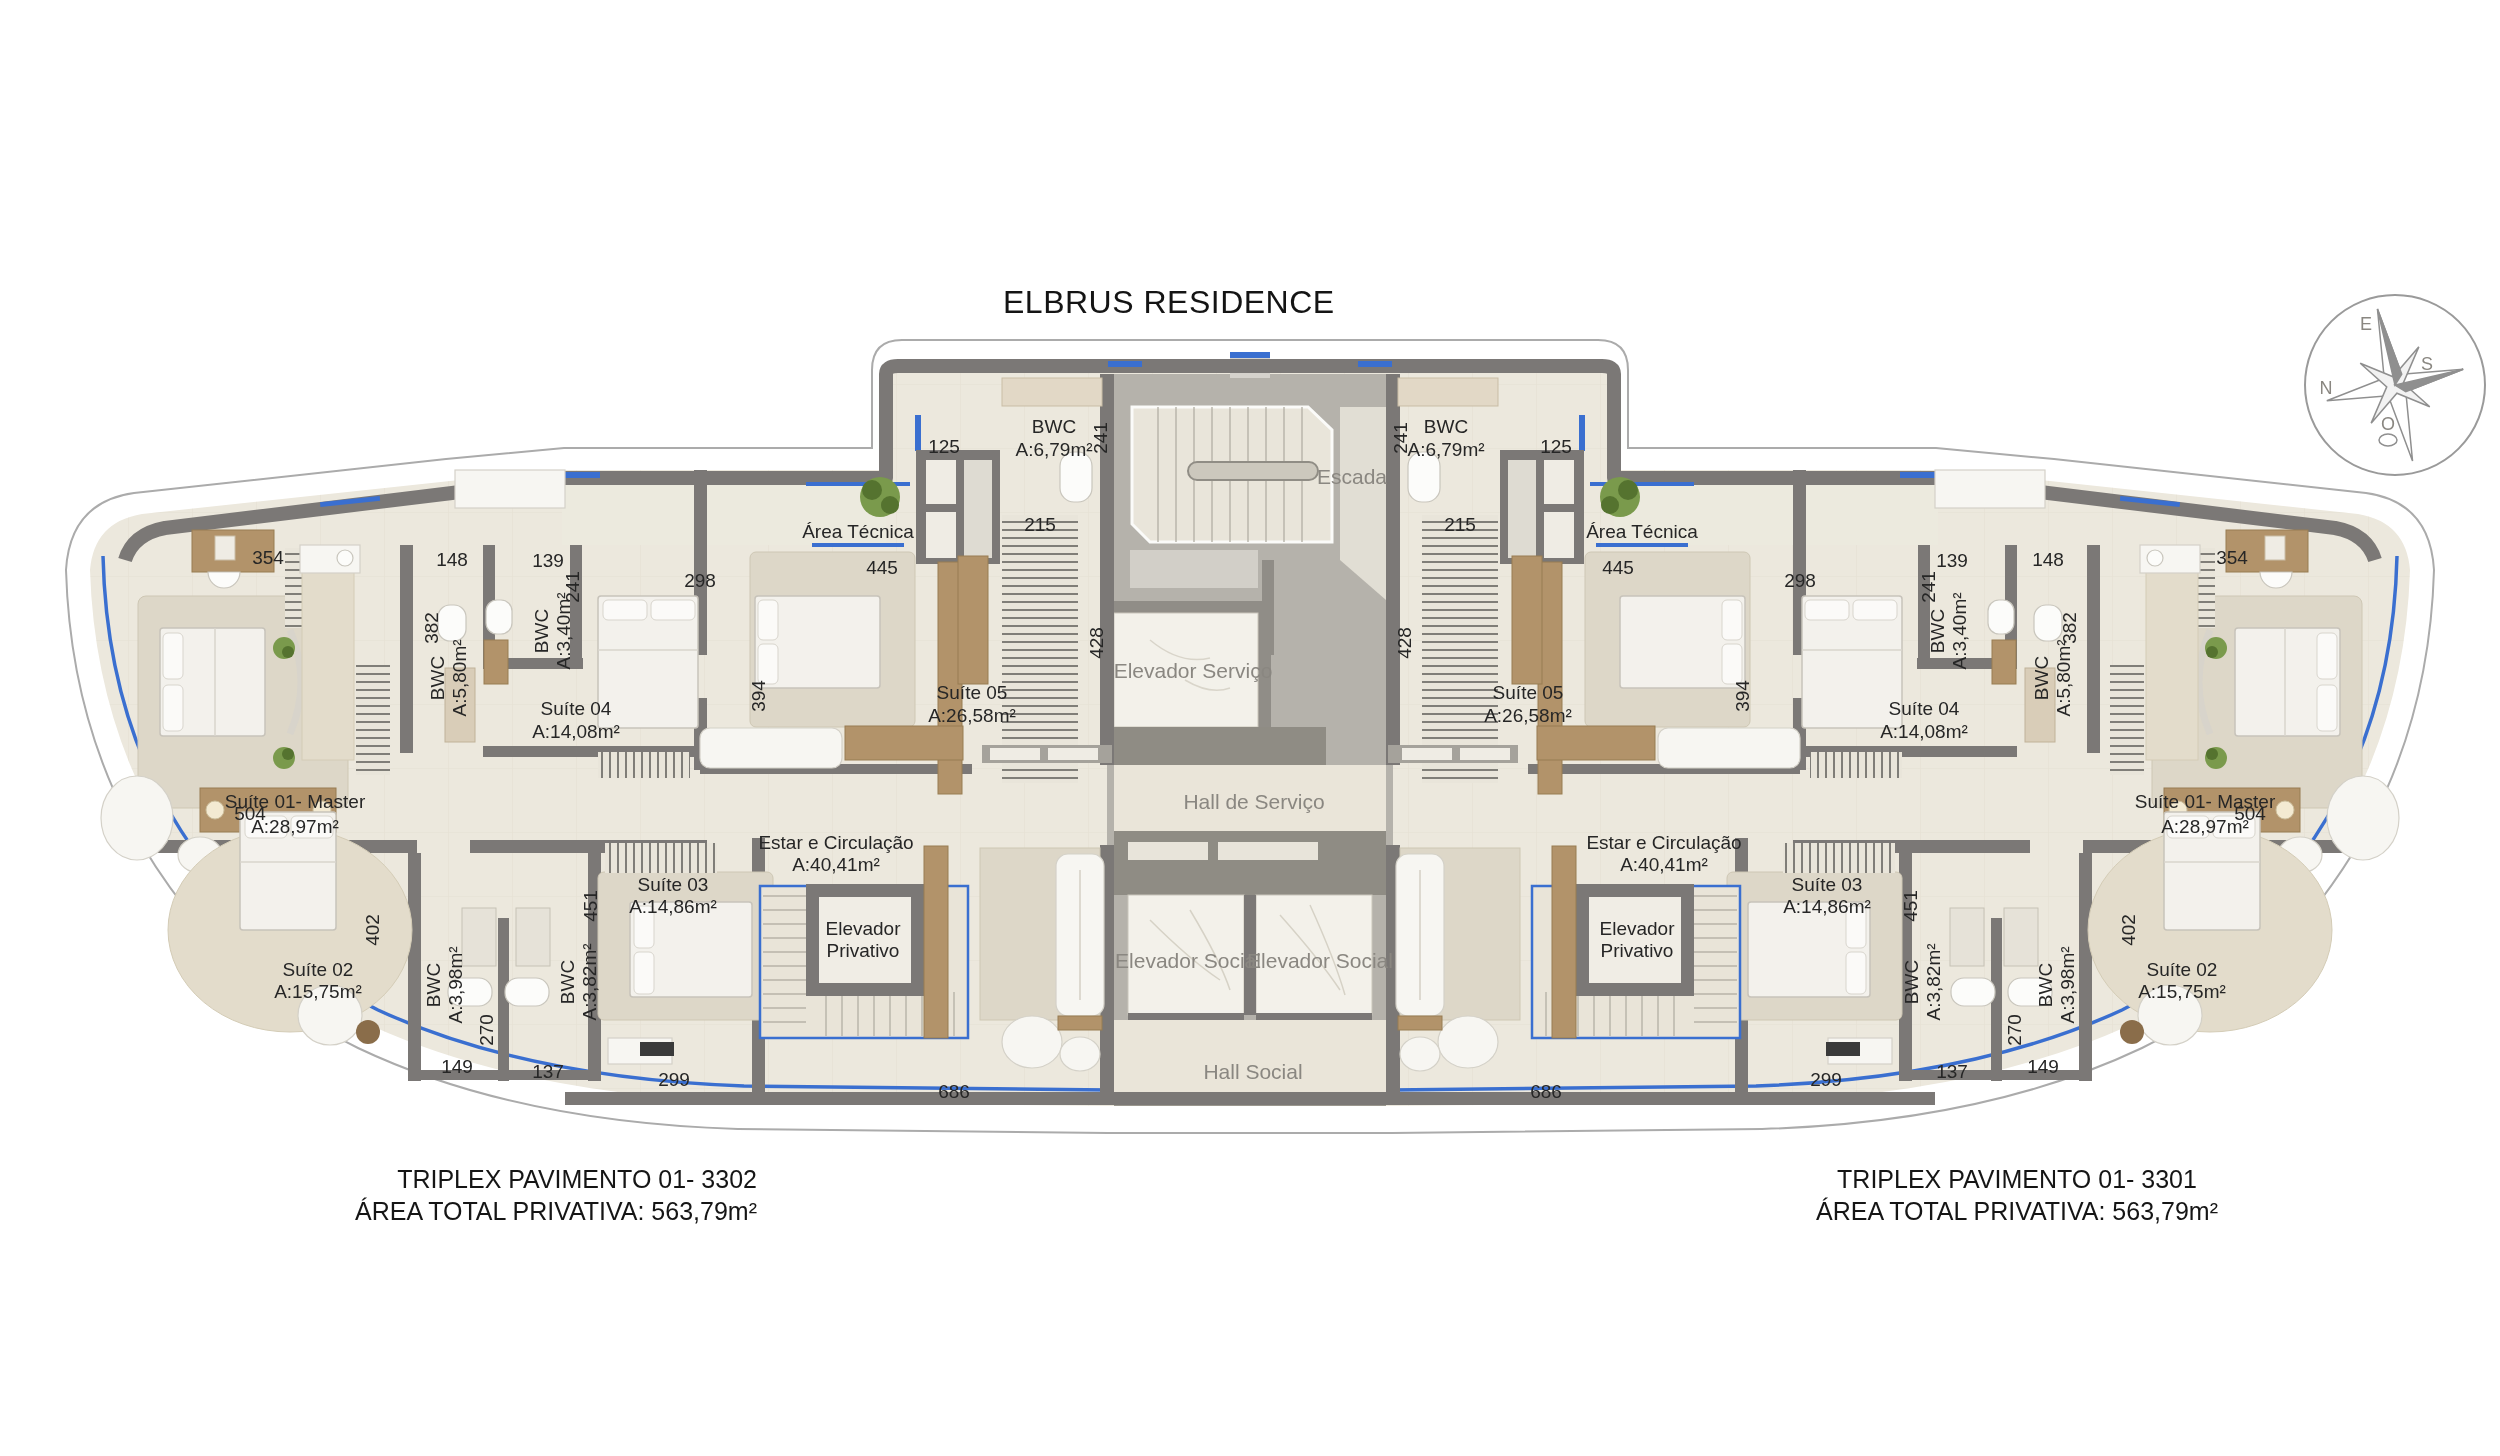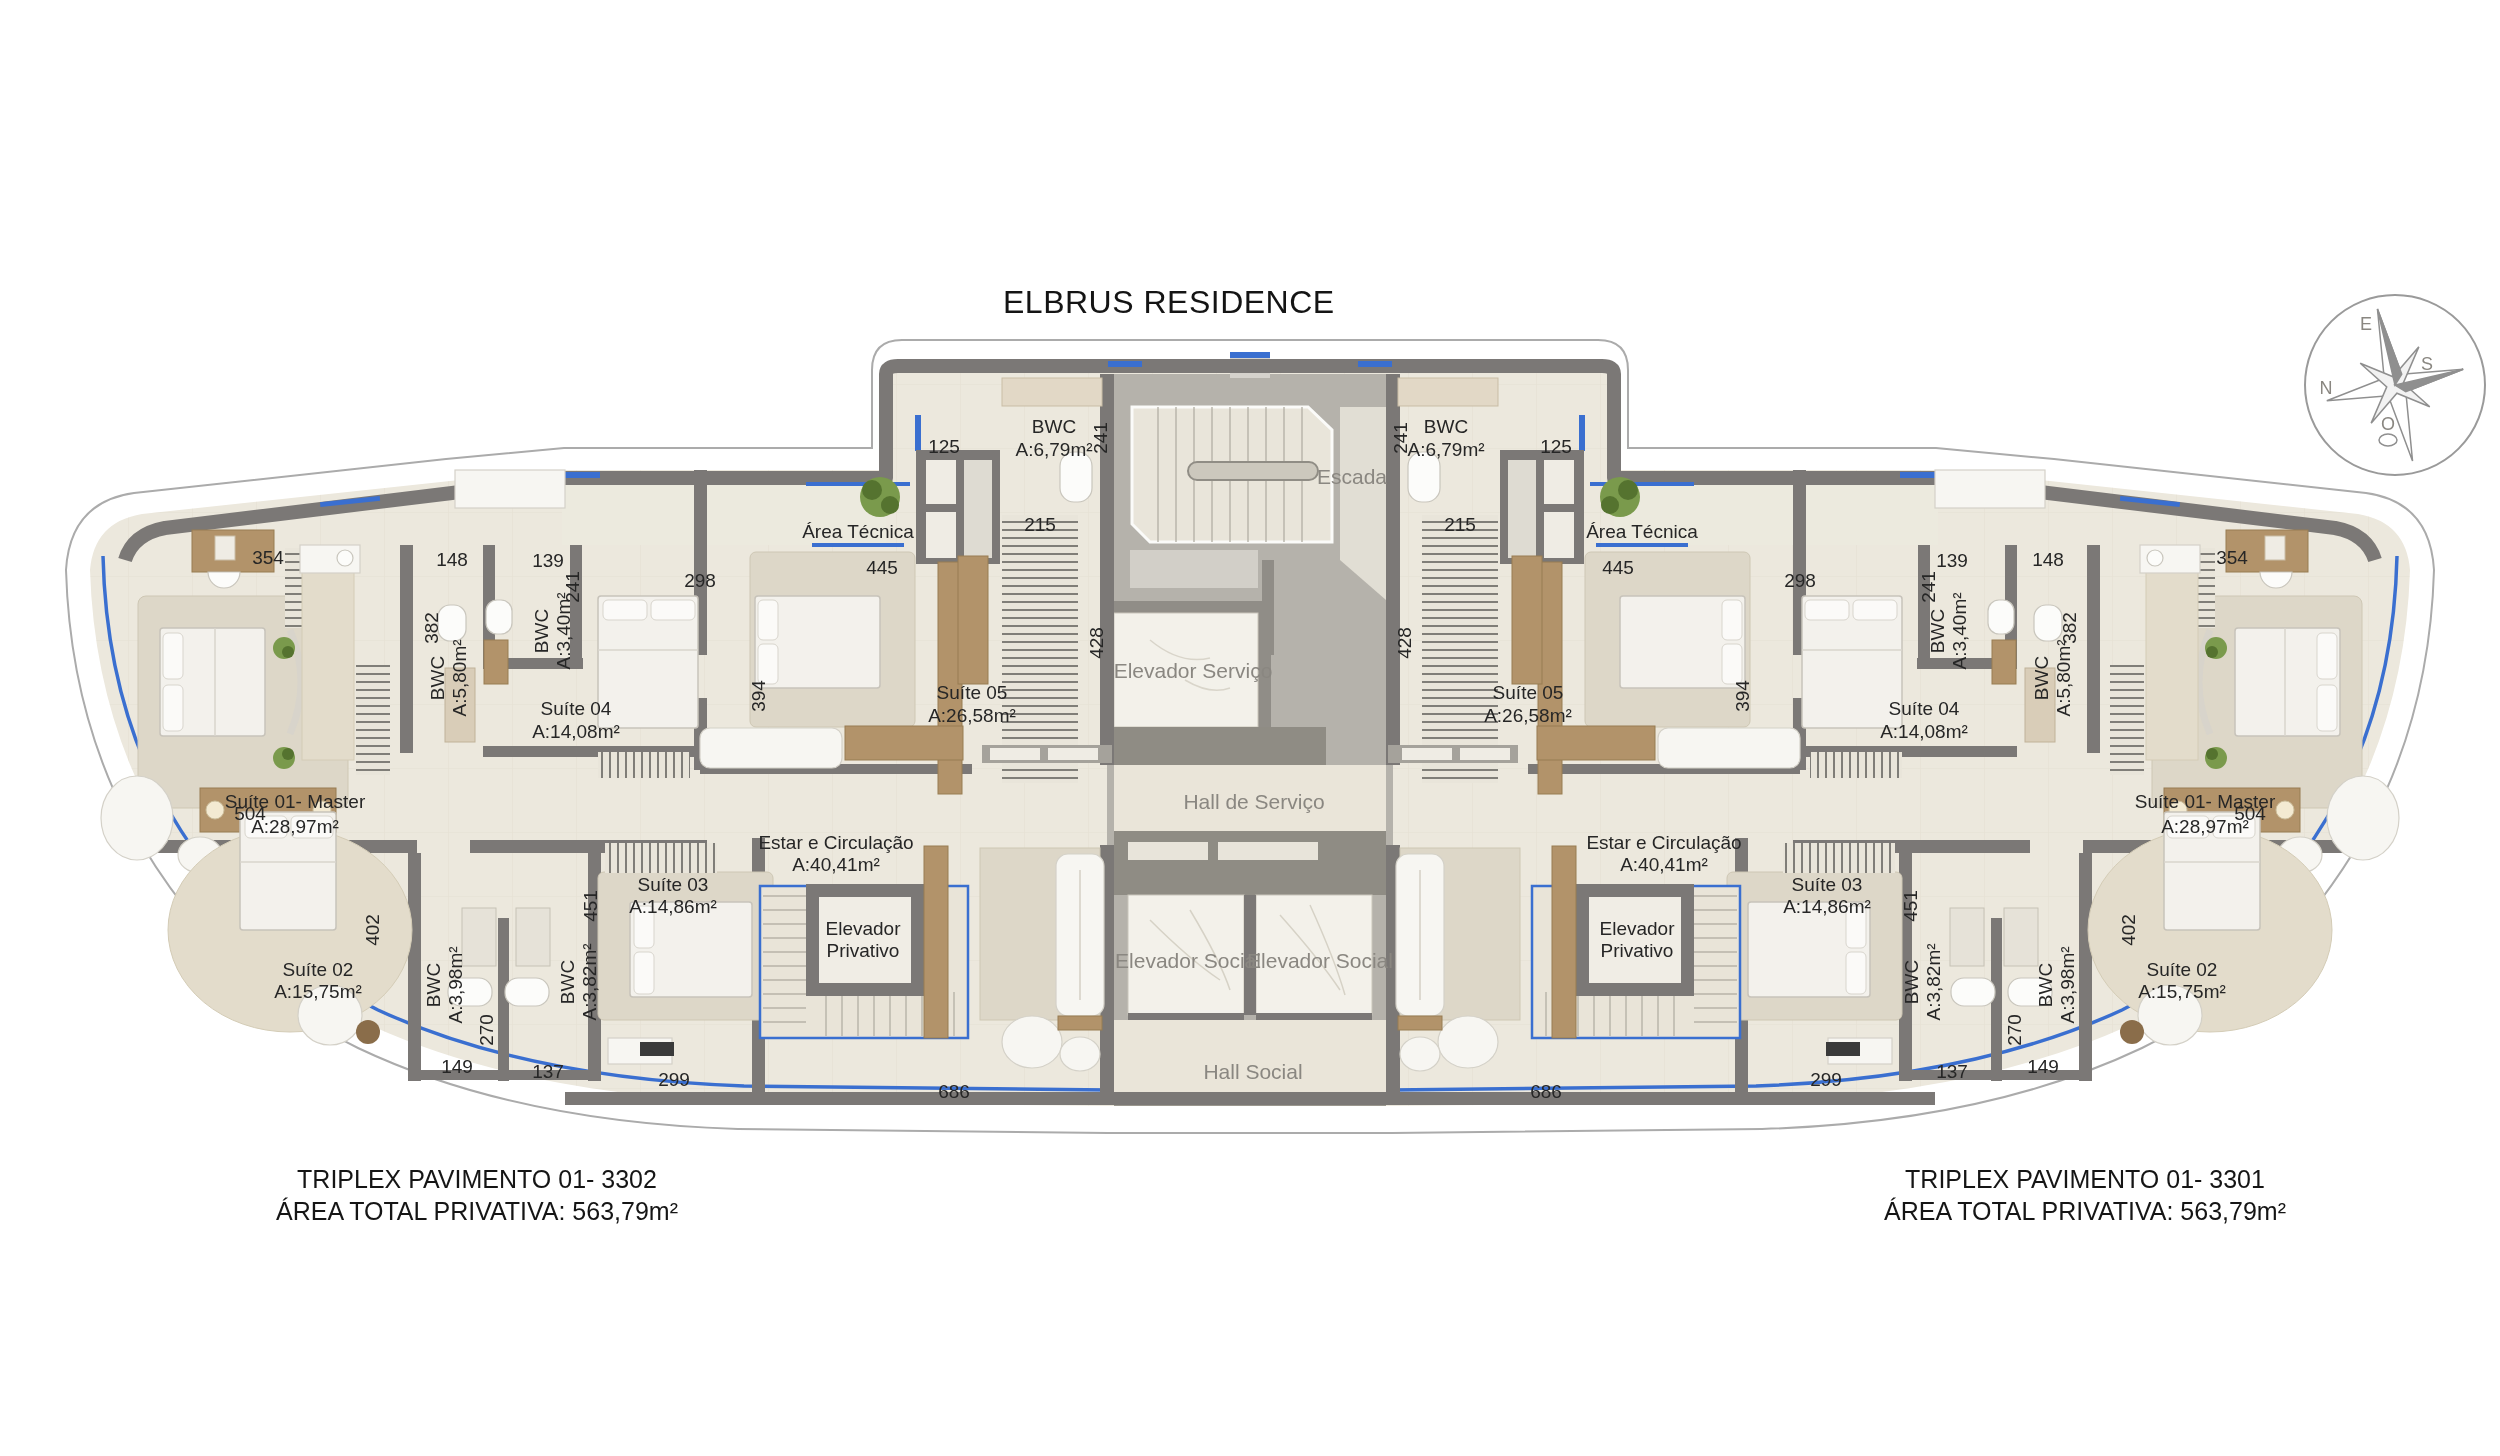--- a/index.html
+++ b/index.html
@@ -3,22 +3,22 @@
 <meta charset="utf-8">
 <style>
   * { box-sizing: border-box; }
   html,body { margin:0; padding:0; background:#ffffff; }
   body { font-family:"Liberation Sans", sans-serif; }
   #stage { position:relative; width:2500px; height:1456px; background:#ffffff; overflow:hidden; }
   #plan-svg { position:absolute; left:0; top:0; }
   .page-title { position:absolute; left:1003px; top:284px; width:440px; text-align:left;
                 font-size:32px; letter-spacing:0.5px; color:#141414; }
   .caption { position:absolute; width:560px; text-align:center; font-size:25px; line-height:32px; color:#151515; }
-  .caption-left  { left:197px;  top:1163px; }
-  .caption-right { left:1805px; top:1163px; }
+  .caption-left  { left:197px;  top:1163px;text-align:right; }
+  .caption-right { left:1737px; top:1163px; }
   
   .wall   { fill:#7b7876; }
   .wall2  { fill:#908d87; }
   .bed    { fill:#f3f1ec; stroke:#c7c3ba; stroke-width:1.5; }
   .pillow { fill:#fbfaf8; stroke:#d8d5cd; stroke-width:1; }
   .rug    { fill:#ddd7c8; stroke:#cec7b4; stroke-width:1; }
   .rug2   { fill:#e3dccb; stroke:#d4ccb6; stroke-width:1; }
   .wood   { fill:#b2936a; stroke:#977c52; stroke-width:1; }
   .whitef { fill:#f7f6f2; stroke:#d4d1c8; stroke-width:1.2; }
   .fix    { fill:#fcfcfa; stroke:#c9c6bd; stroke-width:1.2; }

